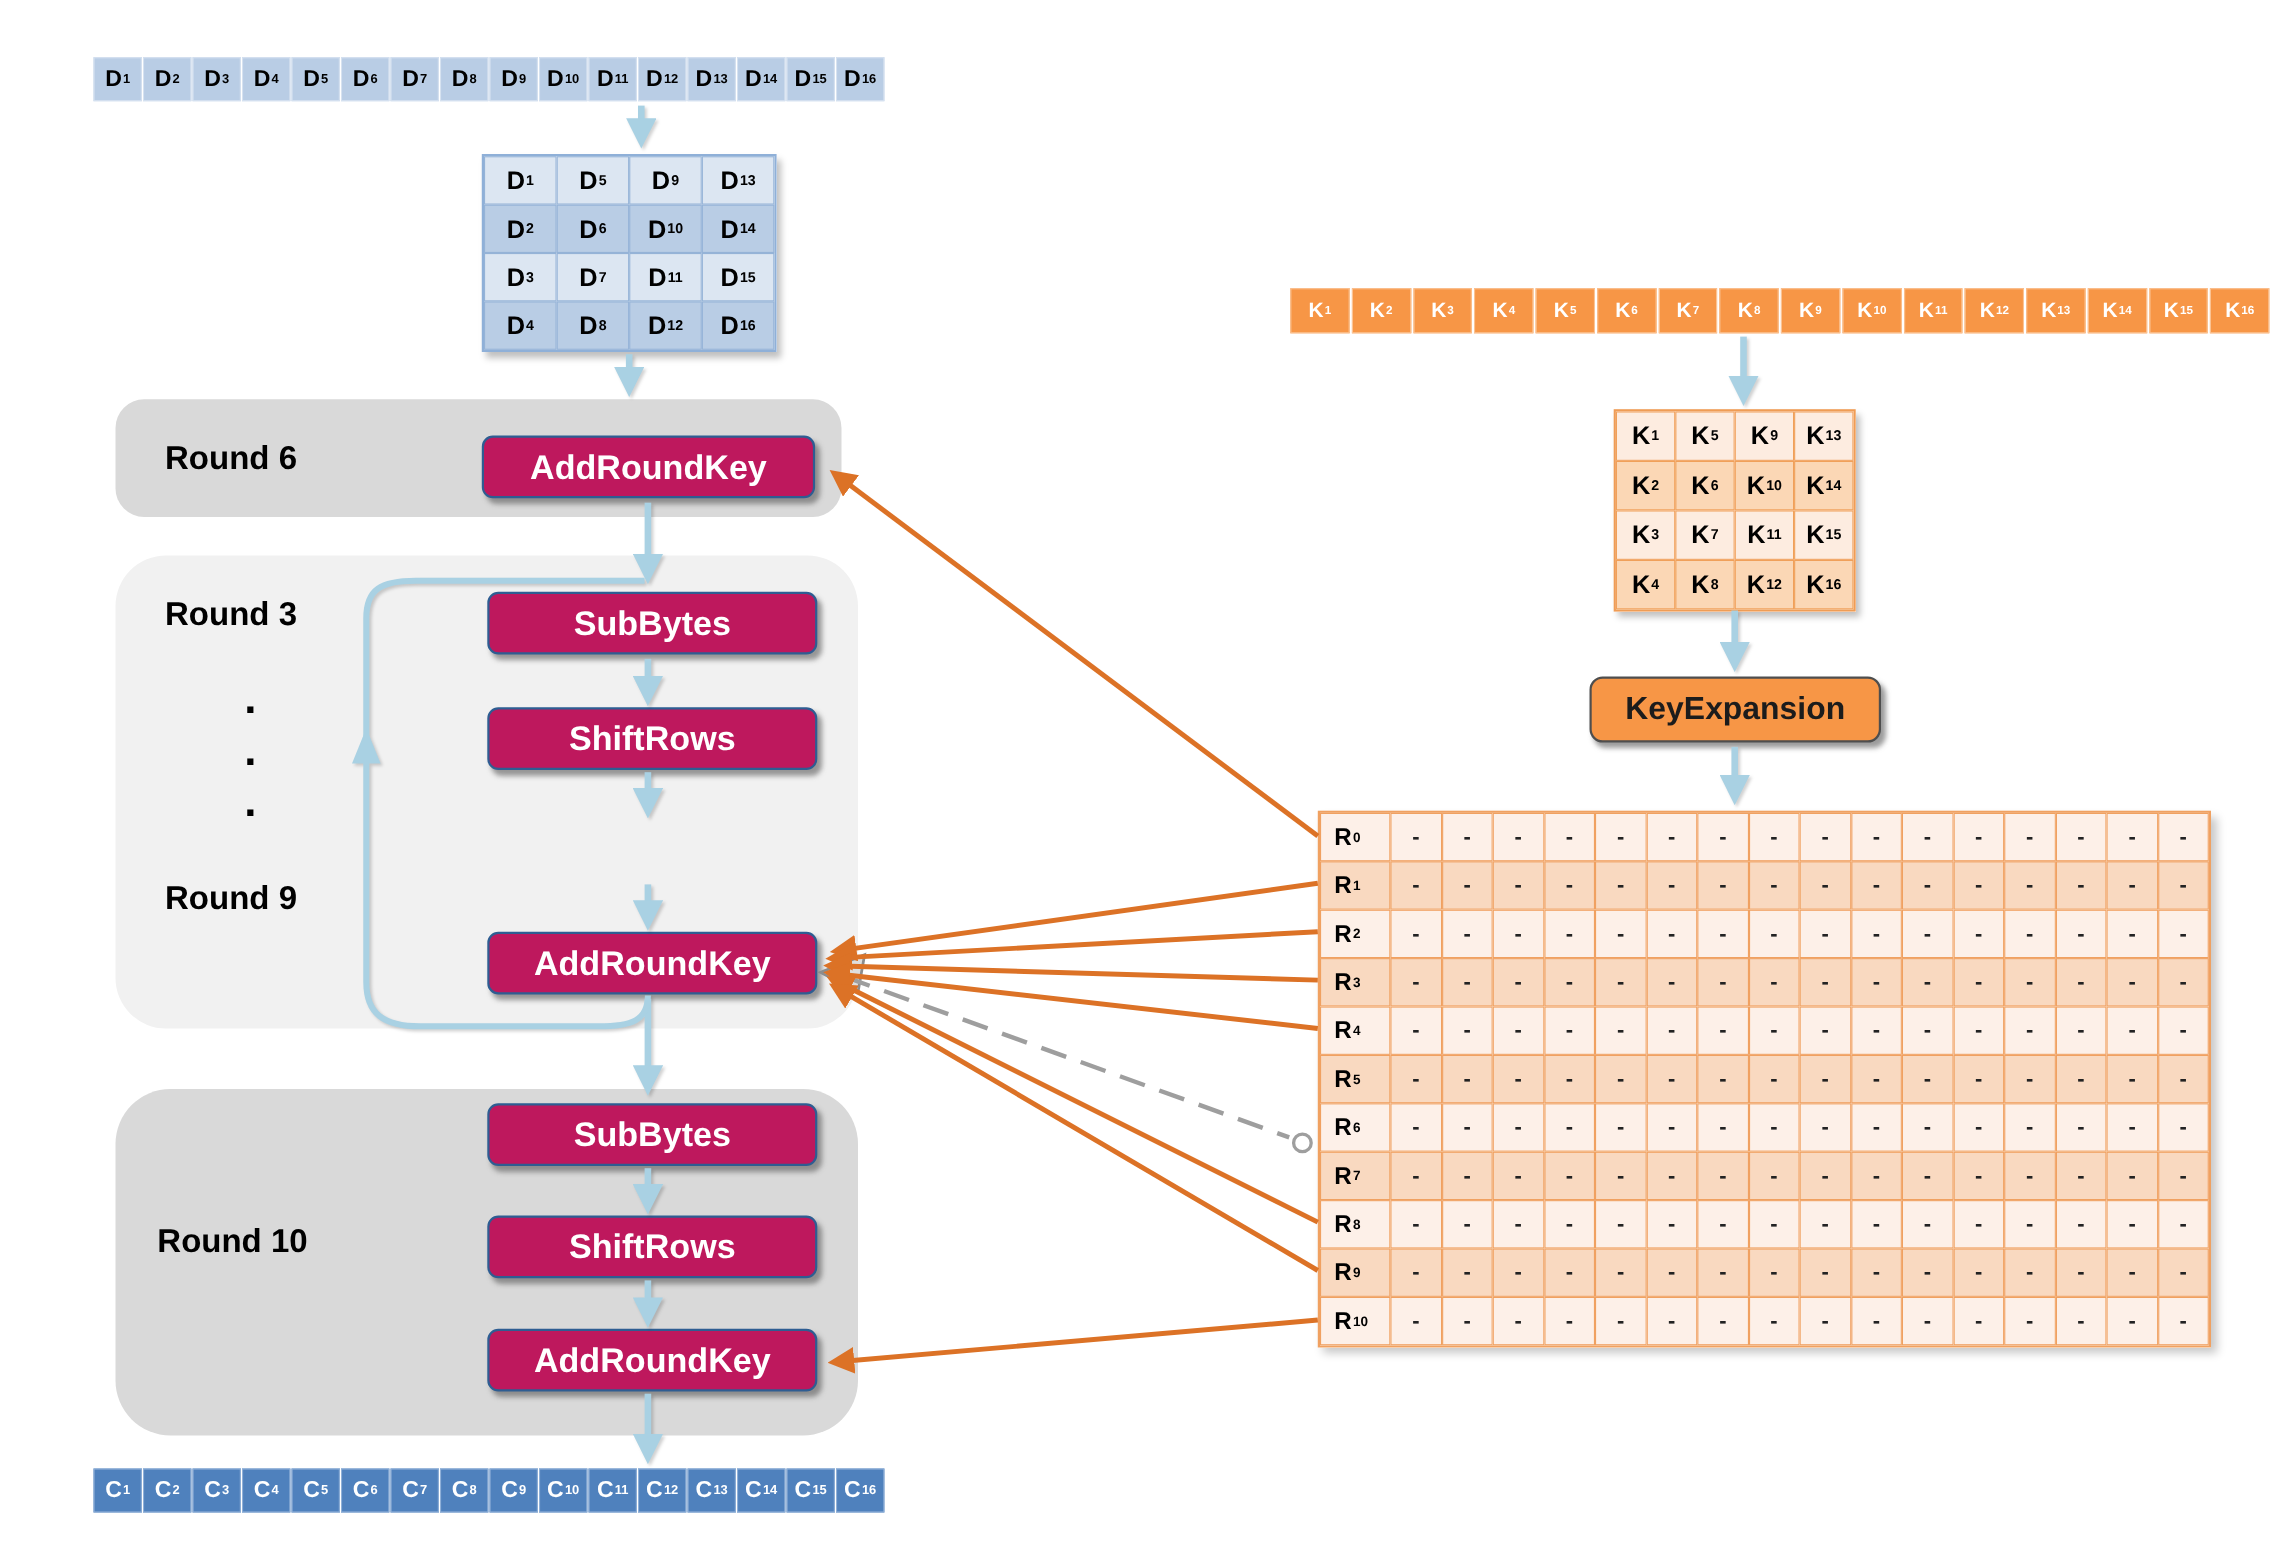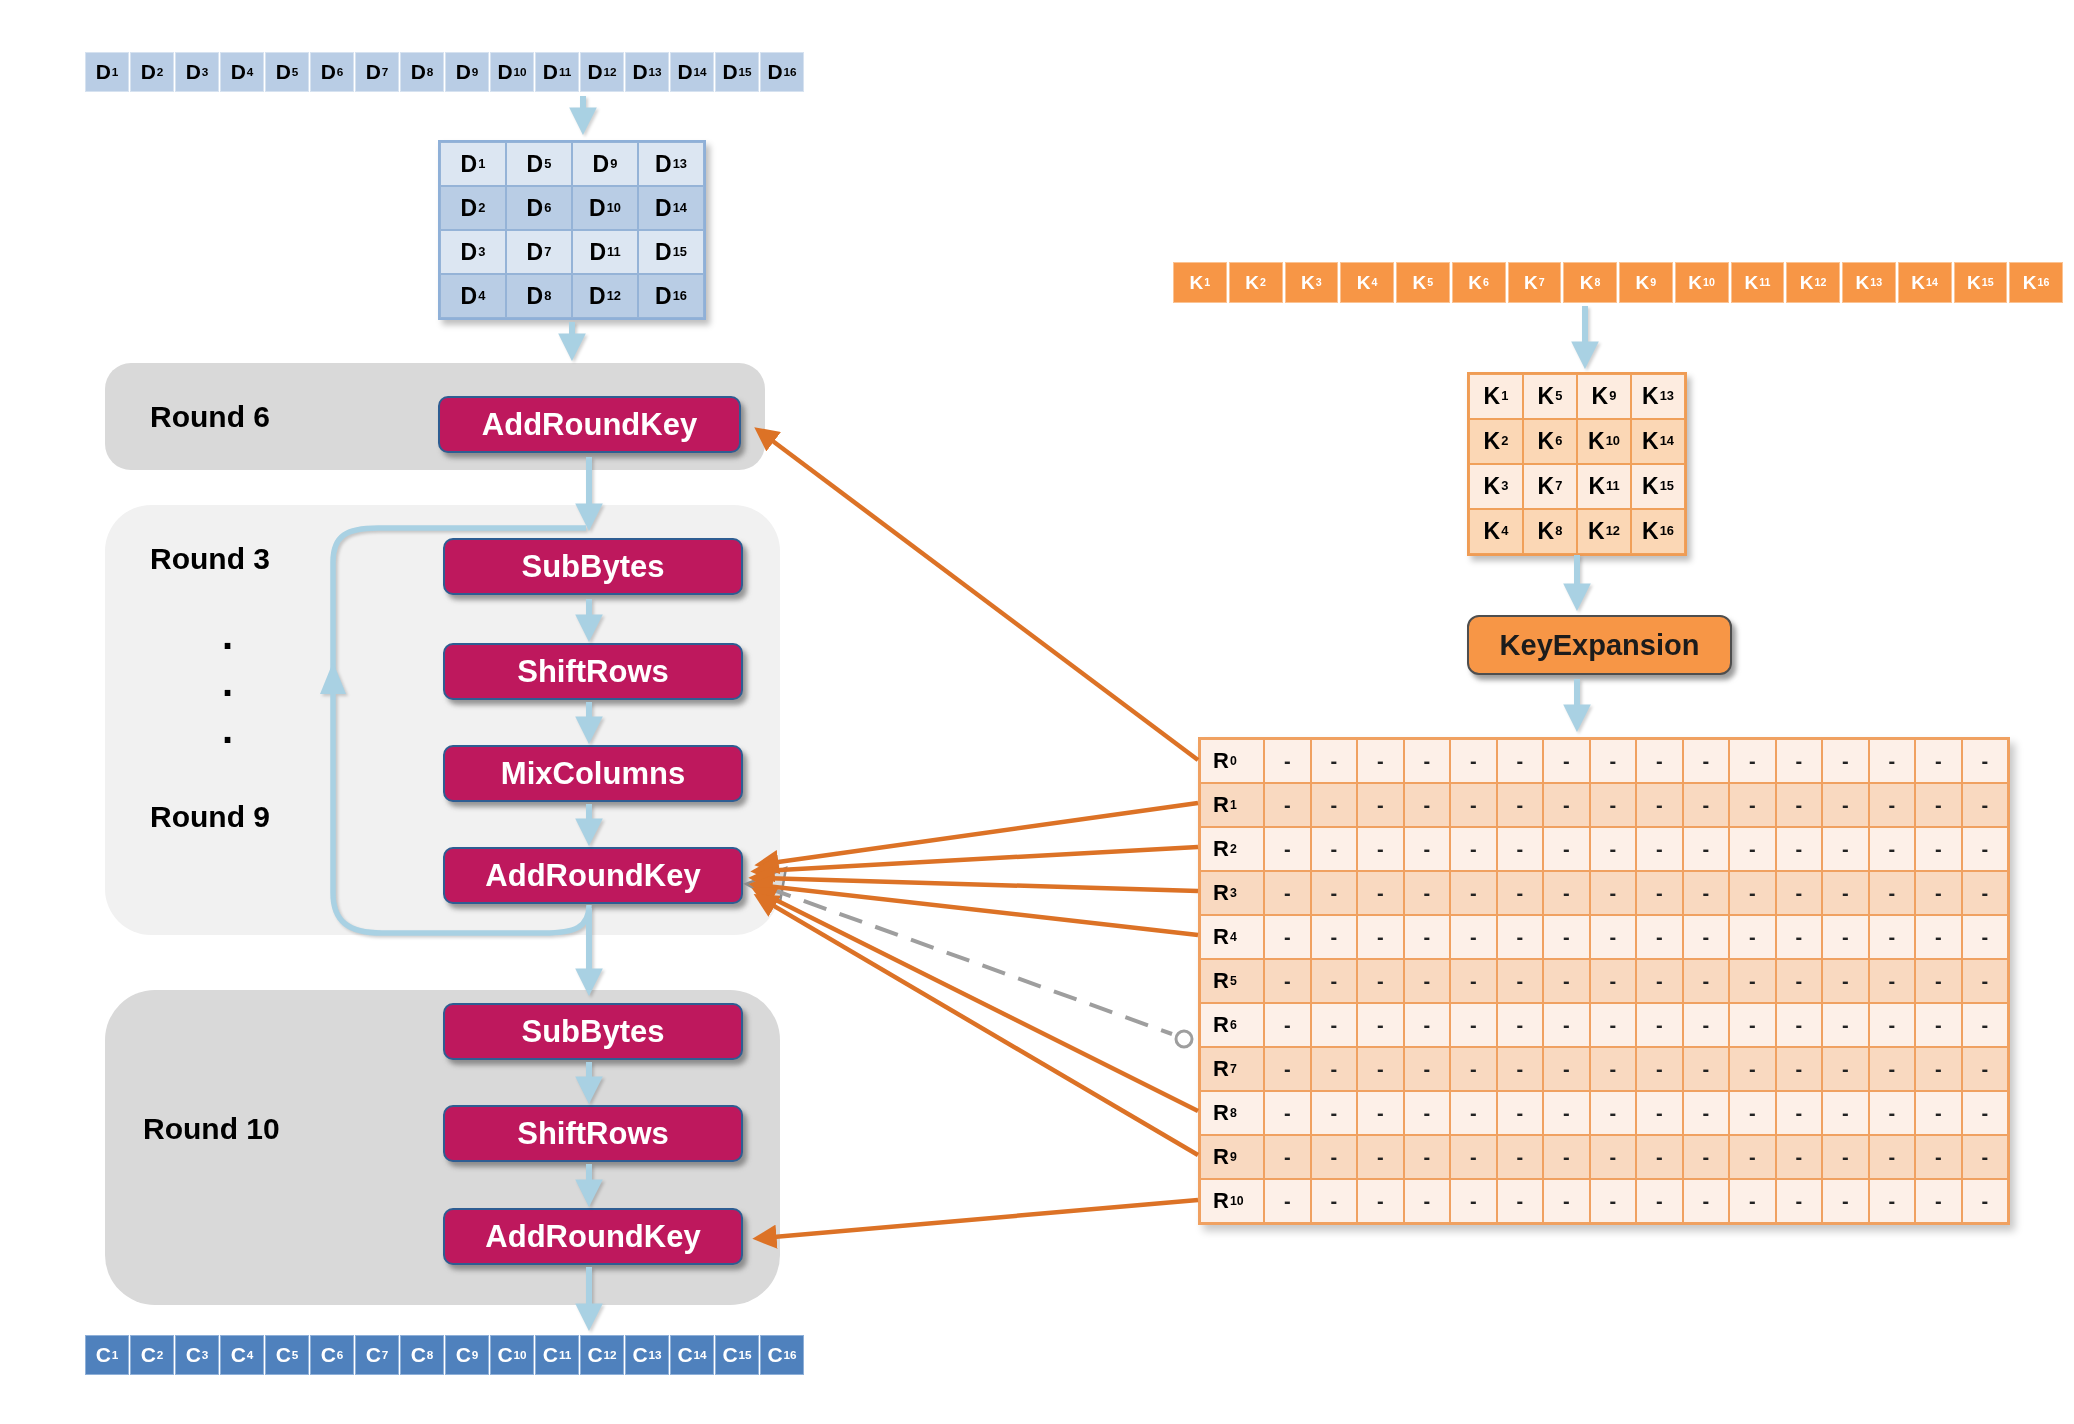--- a/index.html
+++ b/index.html
@@ -44,21 +44,21 @@
   #btn-ark0{left:438px;top:396px;width:303px;}
   #btn-sb1 {left:443px;top:538px;}
   #btn-sr1 {left:443px;top:643px;}
   #btn-mc1 {left:443px;top:745px;}
   #btn-ark1{left:443px;top:847px;}
   #btn-sb10{left:443px;top:1003px;}
   #btn-sr10{left:443px;top:1105px;}
   #btn-ark10{left:443px;top:1208px;}
   #btn-keyexp{position:absolute;left:1445px;top:615px;width:265px;height:60px;background:#f79646;
        border:2px solid #4e4e4e;border-radius:12px;color:#1c1c1c;font-weight:bold;font-size:29px;
-       display:flex;align-items:center;justify-content:center;box-shadow:4px 5px 5px rgba(90,90,90,0.6);box-sizing:border-box;margin-left:22px;}
+       display:flex;align-items:center;justify-content:center;box-shadow:4px 5px 5px rgba(90,90,90,0.6);box-sizing:border-box;}
 
   
   #r-table{position:absolute;left:1198px;top:737px;width:812px;display:grid;
            grid-template-columns:64px repeat(16,1fr);grid-auto-rows:44px;
            border:2px solid #f0a161;box-shadow:5px 6px 8px rgba(0,0,0,0.22);box-sizing:border-box;}
   .rcell{border:1px solid #f0a161;display:flex;align-items:center;justify-content:center;box-sizing:border-box;}
   .rlabel{justify-content:flex-start;padding-left:12px;font-weight:bold;font-size:22px;color:#000;}
   .rdash{font-weight:bold;font-size:20px;color:#222;}
   .r-light{background:#fdf0e8;}
   .r-dark{background:#f9d9c0;}
@@ -211,21 +211,20 @@
   <div id="btn-ark0" class="btn">AddRoundKey</div>
 
   <div id="r19-box" class="roundbox"></div>
   <div class="roundlabel" style="left:150px;top:542px;">Round 3</div>
   <span class="dot" style="left:222px;top:630px;">.</span>
   <span class="dot" style="left:222px;top:677px;">.</span>
   <span class="dot" style="left:222px;top:724px;">.</span>
   <div class="roundlabel" style="left:150px;top:800px;">Round 9</div>
   <div id="btn-sb1" class="btn">SubBytes</div>
   <div id="btn-sr1" class="btn">ShiftRows</div>
-  <div id="btn-mc1" class="btn">MixColumns</div>
   <div id="btn-ark1" class="btn">AddRoundKey</div>
 
   <div id="r10-box" class="roundbox"></div>
   <div class="roundlabel" style="left:143px;top:1112px;">Round 10</div>
   <div id="btn-sb10" class="btn">SubBytes</div>
   <div id="btn-sr10" class="btn">ShiftRows</div>
   <div id="btn-ark10" class="btn">AddRoundKey</div>
 
   <div id="c-row" class="cellrow">
       <div class="cell c-cell">

